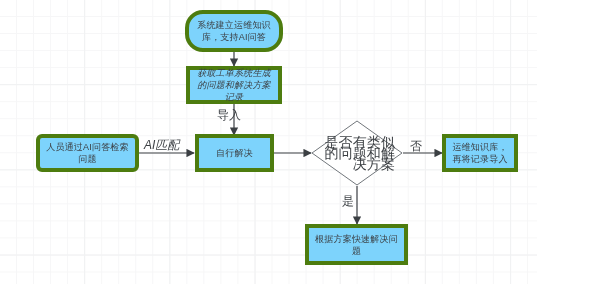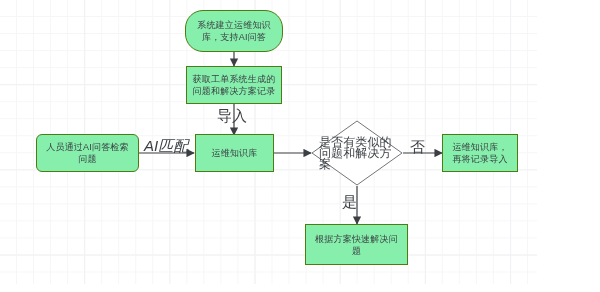--- a/index.html
+++ b/index.html
@@ -42,22 +42,22 @@
   #diagram {
     position: absolute;
     left: 0;
     top: 0;
     width: 600px;
     height: 292px;
   }
   .node {
     position: absolute;
     box-sizing: border-box;
-    background: #86efac;
-    border: 1px solid #4d7c0f;
+    background: #7dd3fc;
+    border: 4px solid #4d7c0f;
     display: flex;
     align-items: center;
     justify-content: center;
     text-align: center;
     color: #3b3f43;
     font-size: 9px;
     line-height: 12px;
     letter-spacing: 0.2px;
     padding: 2px 5px;
   }
@@ -78,29 +78,29 @@
     position: absolute;
     left: 0; top: 0;
     width: 100%; height: 100%;
   }
   .decision .dmd-label {
     position: absolute;
     left: 8px;
     top: 50%;
     transform: translateY(-50%);
     width: 76px;
-    text-align: left;
-    font-size: 12px;
+    text-align: right;
+    font-size: 14px;
     line-height: 11px;
     color: #3b3f43;
     letter-spacing: 0.1px;
   }
   .edge-label {
     position: absolute;
-    font-size: 15px;
+    font-size: 12px;
     line-height: 11px;
     color: #3b3f43;
     background: transparent;
     white-space: nowrap;
   }
 </style>
 </head>
 <body>
 
 <div id="canvas">
@@ -124,30 +124,30 @@
 
     <line x1="403" y1="153" x2="442" y2="153" stroke="#3b3f43" stroke-width="1.2" marker-end="url(#arrow)"></line>
 
     <line x1="357" y1="186" x2="357" y2="224" stroke="#3b3f43" stroke-width="1.2" marker-end="url(#arrow)"></line>
   </svg>
 
   <div class="node terminator" style="left:185px; top:10px; width:98px; height:42px;">
     <span class="node-text">系统建立运维知识库，支持AI问答</span>
   </div>
 
-  <div class="node" style="left:186px; top:66px; width:96px; height:38px;">
+  <div class="node" style="left:186px; top:66px; width:96px; height:38px;font-style:italic;">
     <span class="node-text">获取工单系统生成的问题和解决方案记录</span>
   </div>
 
   <div class="node" style="left:36px; top:134px; width:103px; height:38px;border-radius:6px;">
     <span class="node-text">人员通过AI问答检索问题</span>
   </div>
 
   <div class="node" style="left:195px; top:134px; width:79px; height:38px;">
-    <span class="node-text">运维知识库</span>
+    <span class="node-text">自行解决</span>
   </div>
 
   <div class="decision" style="left:311px; top:120px;">
     <svg class="dmd-shape" viewBox="0 0 92 66" xmlns="http://www.w3.org/2000/svg">
       <polygon points="46,1 91,33 46,65 1,33" fill="#ffffff" stroke="#72777c" stroke-width="1"></polygon>
     </svg>
     <span class="dmd-label">是否有类似的问题和解决方案</span>
   </div>
 
   <div class="node" style="left:442px; top:134px; width:76px; height:38px;">

